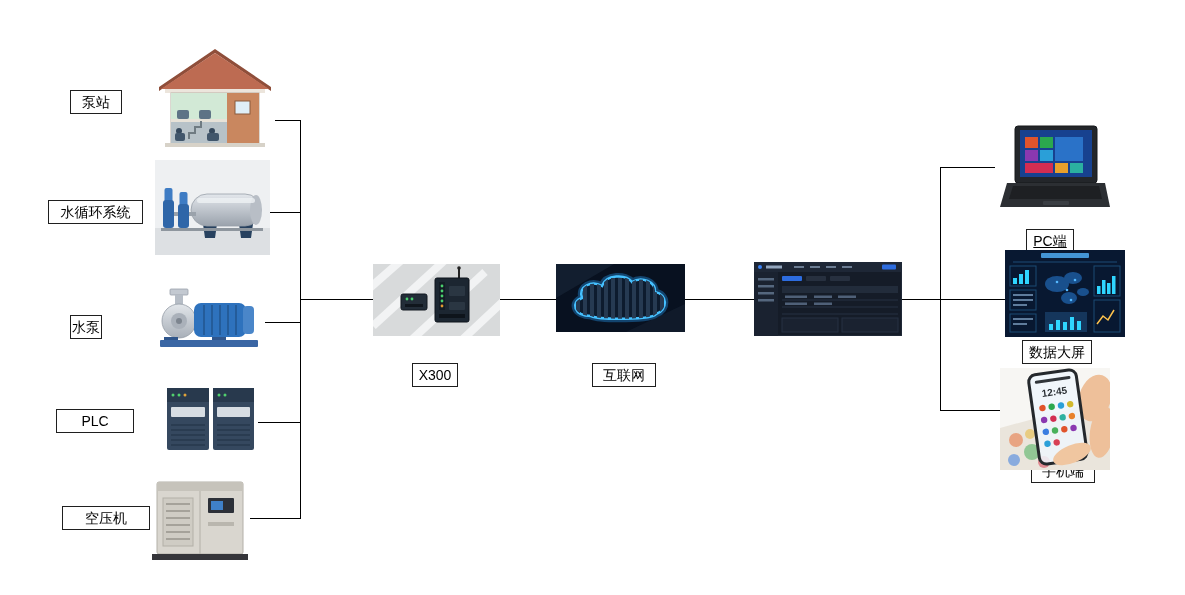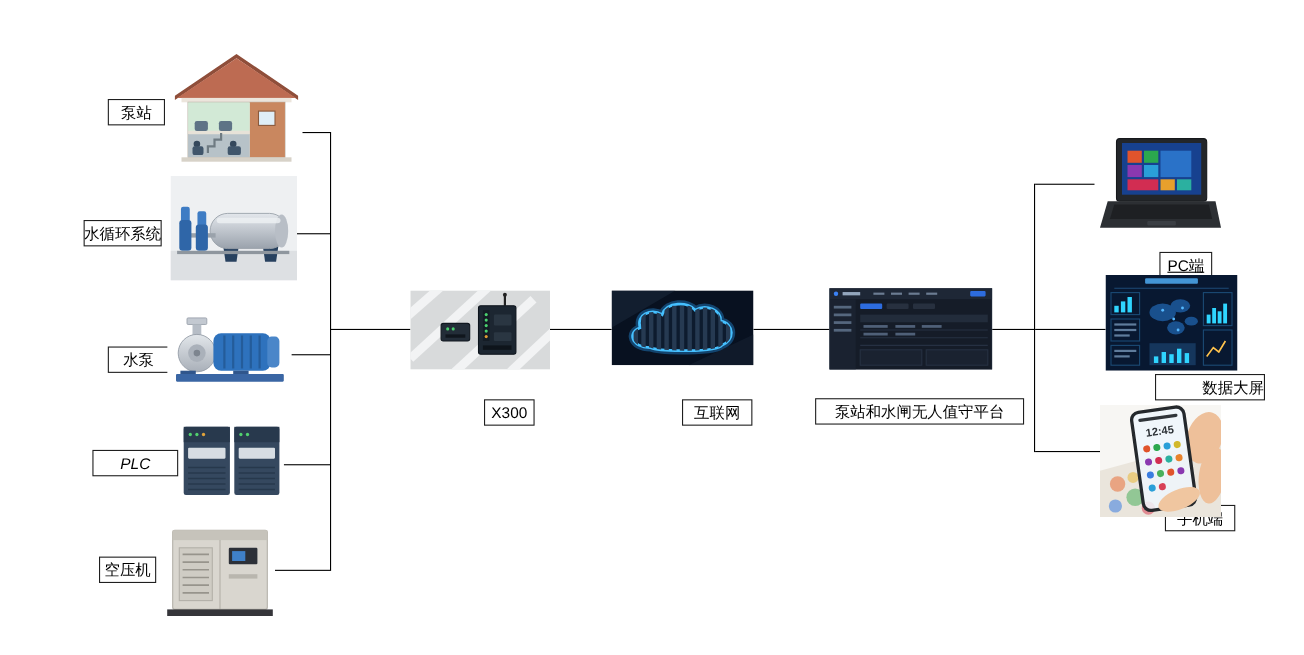--- a/index.html
+++ b/index.html
@@ -3,21 +3,21 @@
 <meta charset="utf-8">
 <style>
   * { margin:0; padding:0; box-sizing:border-box; }
   html,body { background:#ffffff; }
   body { font-family:"Liberation Sans","DejaVu Sans",sans-serif; }
   .canvas { position:relative; width:1185px; height:595px; background:#ffffff; overflow:hidden; }
   .node { position:absolute; }
   .label-box {
     position:absolute; height:24px; border:1px solid #1f1f1f; background:#ffffff;
     display:flex; align-items:center; justify-content:center;
-    font-size:14px; color:#000; white-space:nowrap; line-height:1;margin-left:28px;
+    font-size:14px; color:#000; white-space:nowrap; line-height:1;
   }
   .line { position:absolute; background:#000000; }
   svg { display:block; }
 </style>
 </head>
 <body>
 
 <div class="canvas">
 
   <div class="line" style="left:275px;top:120px;width:25px;height:1px;"></div>
@@ -31,47 +31,44 @@
   <div class="line" style="left:685px;top:299px;width:69px;height:1px;"></div>
   <div class="line" style="left:902px;top:299px;width:38px;height:1px;"></div>
   <div class="line" style="left:940px;top:167px;width:1px;height:244px;"></div>
   <div class="line" style="left:941px;top:167px;width:54px;height:1px;"></div>
   <div class="line" style="left:941px;top:299px;width:64px;height:1px;"></div>
   <div class="line" style="left:941px;top:410px;width:59px;height:1px;"></div>
 
   <div class="label-box" style="left:70px;top:90px;width:52px;">
     <span>泵站</span>
   </div>
-  <div class="label-box" style="left:48px;top:200px;width:71px;">
+  <div class="label-box" style="left:48px;top:200px;width:95px;">
     <span>水循环系统</span>
   </div>
-  <div class="label-box" style="left:70px;top:315px;width:56px;">
+  <div class="label-box" style="left:70px;top:315px;width:32px;">
     <span>水泵</span>
   </div>
-  <div class="label-box" style="left:56px;top:409px;width:78px;font-style:italic;">
+  <div class="label-box" style="left:56px;top:409px;width:78px;">
     <span>PLC</span>
   </div>
-  <div class="label-box" style="left:62px;top:506px;width:52px;">
+  <div class="label-box" style="left:62px;top:506px;width:88px;">
     <span>空压机</span>
   </div>
 
   <div class="label-box" style="left:412px;top:363px;width:46px;justify-content:center;">
     <span>X300</span>
   </div>
   <div class="label-box" style="left:592px;top:363px;width:64px;text-align:right;">
     <span>互联网</span>
   </div>
-  <div class="label-box" style="left:713px;top:362px;width:190px;">
-    <span>泵站和水闸无人值守平台</span>
-  </div>
 
   <div class="label-box" style="left:1026px;top:229px;width:48px;text-decoration:underline;">
     <span>PC端</span>
   </div>
-  <div class="label-box" style="left:1022px;top:340px;width:100px;justify-content:flex-end;">
+  <div class="label-box" style="left:1022px;top:340px;width:70px;">
     <span>数据大屏</span>
   </div>
   <div class="label-box" style="left:1031px;top:459px;width:64px;">
     <span>手机端</span>
   </div>
 
   <div class="node" style="left:155px;top:45px;">
     <svg viewBox="0 0 120 105" width="120" height="105">
       <polygon points="4,46 60,8 116,46 116,42 60,4 4,42" fill="#8f4e3a"></polygon>
       <polygon points="6,44 60,8 114,44" fill="#bd6b52"></polygon>

